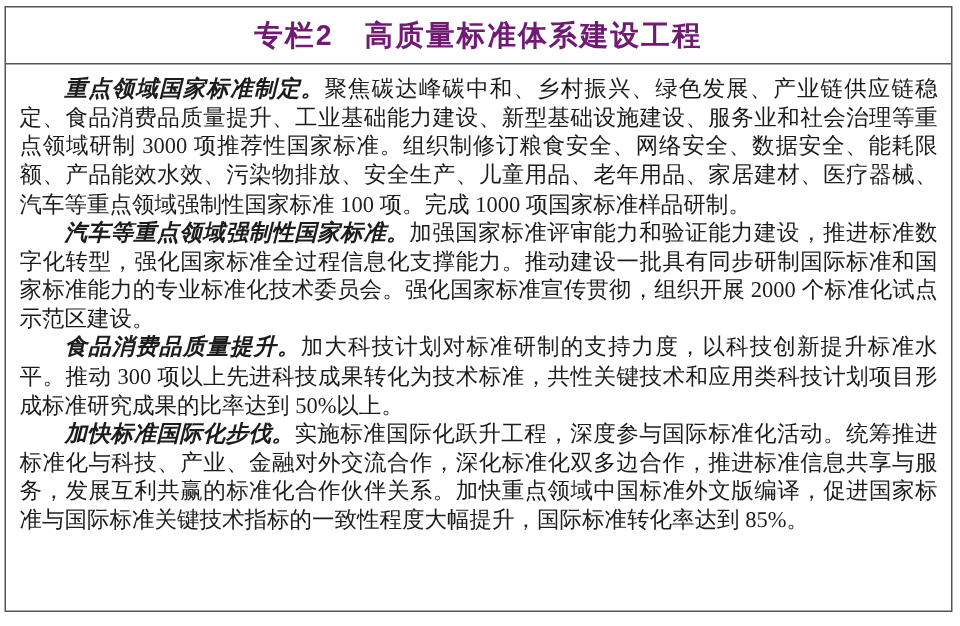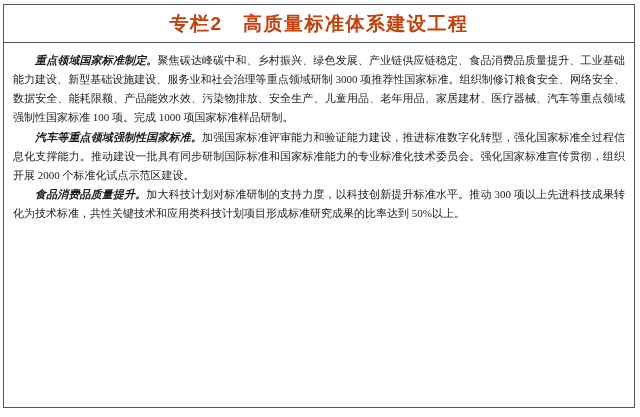--- a/index.html
+++ b/index.html
@@ -29,26 +29,26 @@
     height: 38px;
     box-sizing: border-box;
     border-bottom: 1.5px solid #55555a;
     display: flex;
     align-items: center;
     justify-content: center;
     font-family: "Liberation Sans", "DejaVu Sans", sans-serif;
     font-weight: bold;
     font-size: 19px;
     letter-spacing: 1.5px;
-    color: #c2410c;
+    color: #701a75;
     text-align: center;
   }
   .body-area {
     padding: 8px 9px 0 9px;
-    font-size: 11px;
+    font-size: 15px;
     line-height: 19.15px;
   }
   .para {
     margin: 0;
     text-indent: 2em;
     text-align: justify;
     text-justify: inter-ideograph;
   }
   .lead {
     font-weight: bold;
@@ -57,14 +57,15 @@
 </style>
 </head>
 <body>
 
 <div class="frame">
   <div class="title-row">专栏2　高质量标准体系建设工程</div>
   <div class="body-area">
     <p class="para"><span class="lead">重点领域国家标准制定。</span><span>聚焦碳达峰碳中和、乡村振兴、绿色发展、产业链供应链稳定、食品消费品质量提升、工业基础能力建设、新型基础设施建设、服务业和社会治理等重点领域研制 3000 项推荐性国家标准。组织制修订粮食安全、网络安全、数据安全、能耗限额、产品能效水效、污染物排放、安全生产、儿童用品、老年用品、家居建材、医疗器械、汽车等重点领域强制性国家标准 100 项。完成 1000 项国家标准样品研制。</span></p>
     <p class="para"><span class="lead">汽车等重点领域强制性国家标准。</span><span>加强国家标准评审能力和验证能力建设，推进标准数字化转型，强化国家标准全过程信息化支撑能力。推动建设一批具有同步研制国际标准和国家标准能力的专业标准化技术委员会。强化国家标准宣传贯彻，组织开展 2000 个标准化试点示范区建设。</span></p>
     <p class="para"><span class="lead">食品消费品质量提升。</span><span>加大科技计划对标准研制的支持力度，以科技创新提升标准水平。推动 300 项以上先进科技成果转化为技术标准，共性关键技术和应用类科技计划项目形成标准研究成果的比率达到 50%以上。</span></p>
+    <p class="para"><span class="lead">加快标准国际化步伐。</span><span>实施标准国际化跃升工程，深度参与国际标准化活动。统筹推进标准化与科技、产业、金融对外交流合作，深化标准化双多边合作，推进标准信息共享与服务，发展互利共赢的标准化合作伙伴关系。加快重点领域中国标准外文版编译，促进国家标准与国际标准关键技术指标的一致性程度大幅提升，国际标准转化率达到 85%。</span></p>
   </div>
 </div>
 
 </body></html>

